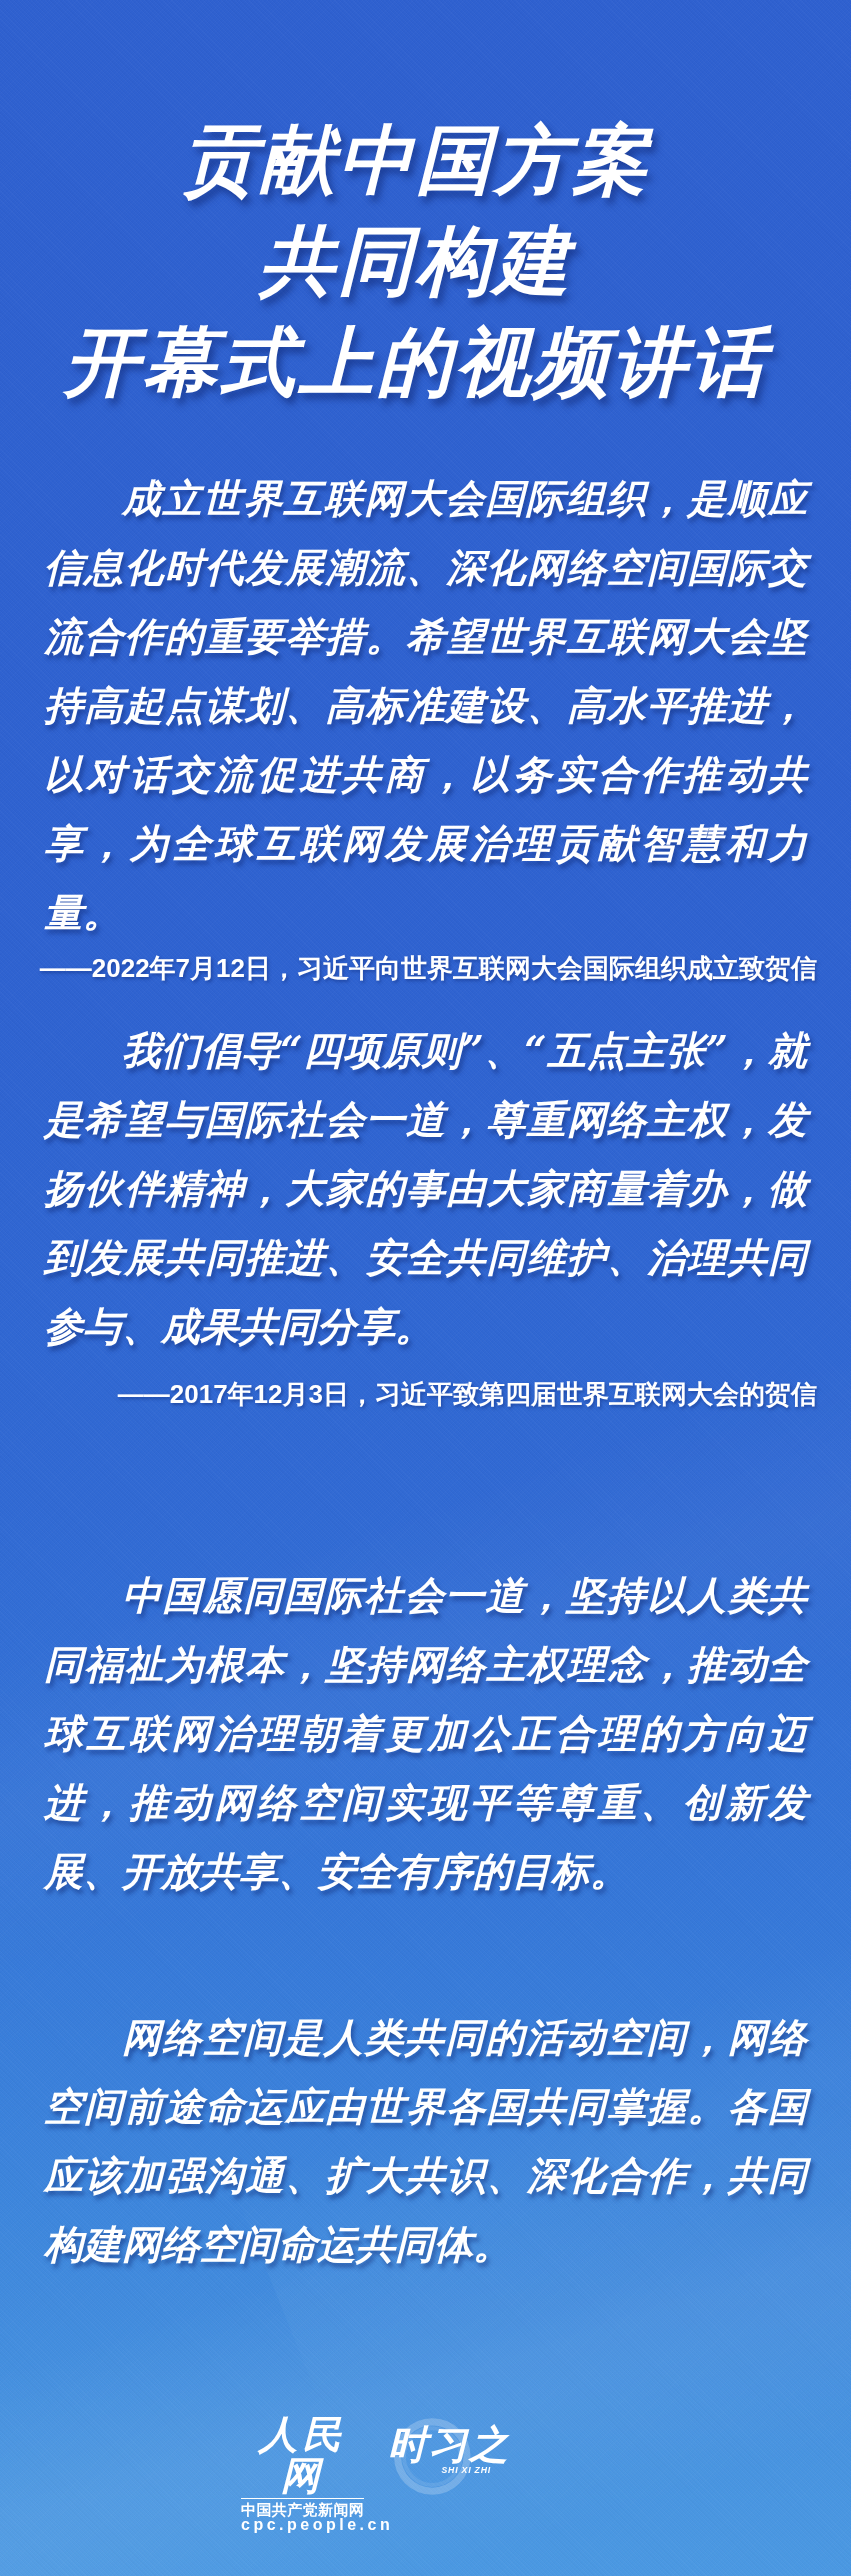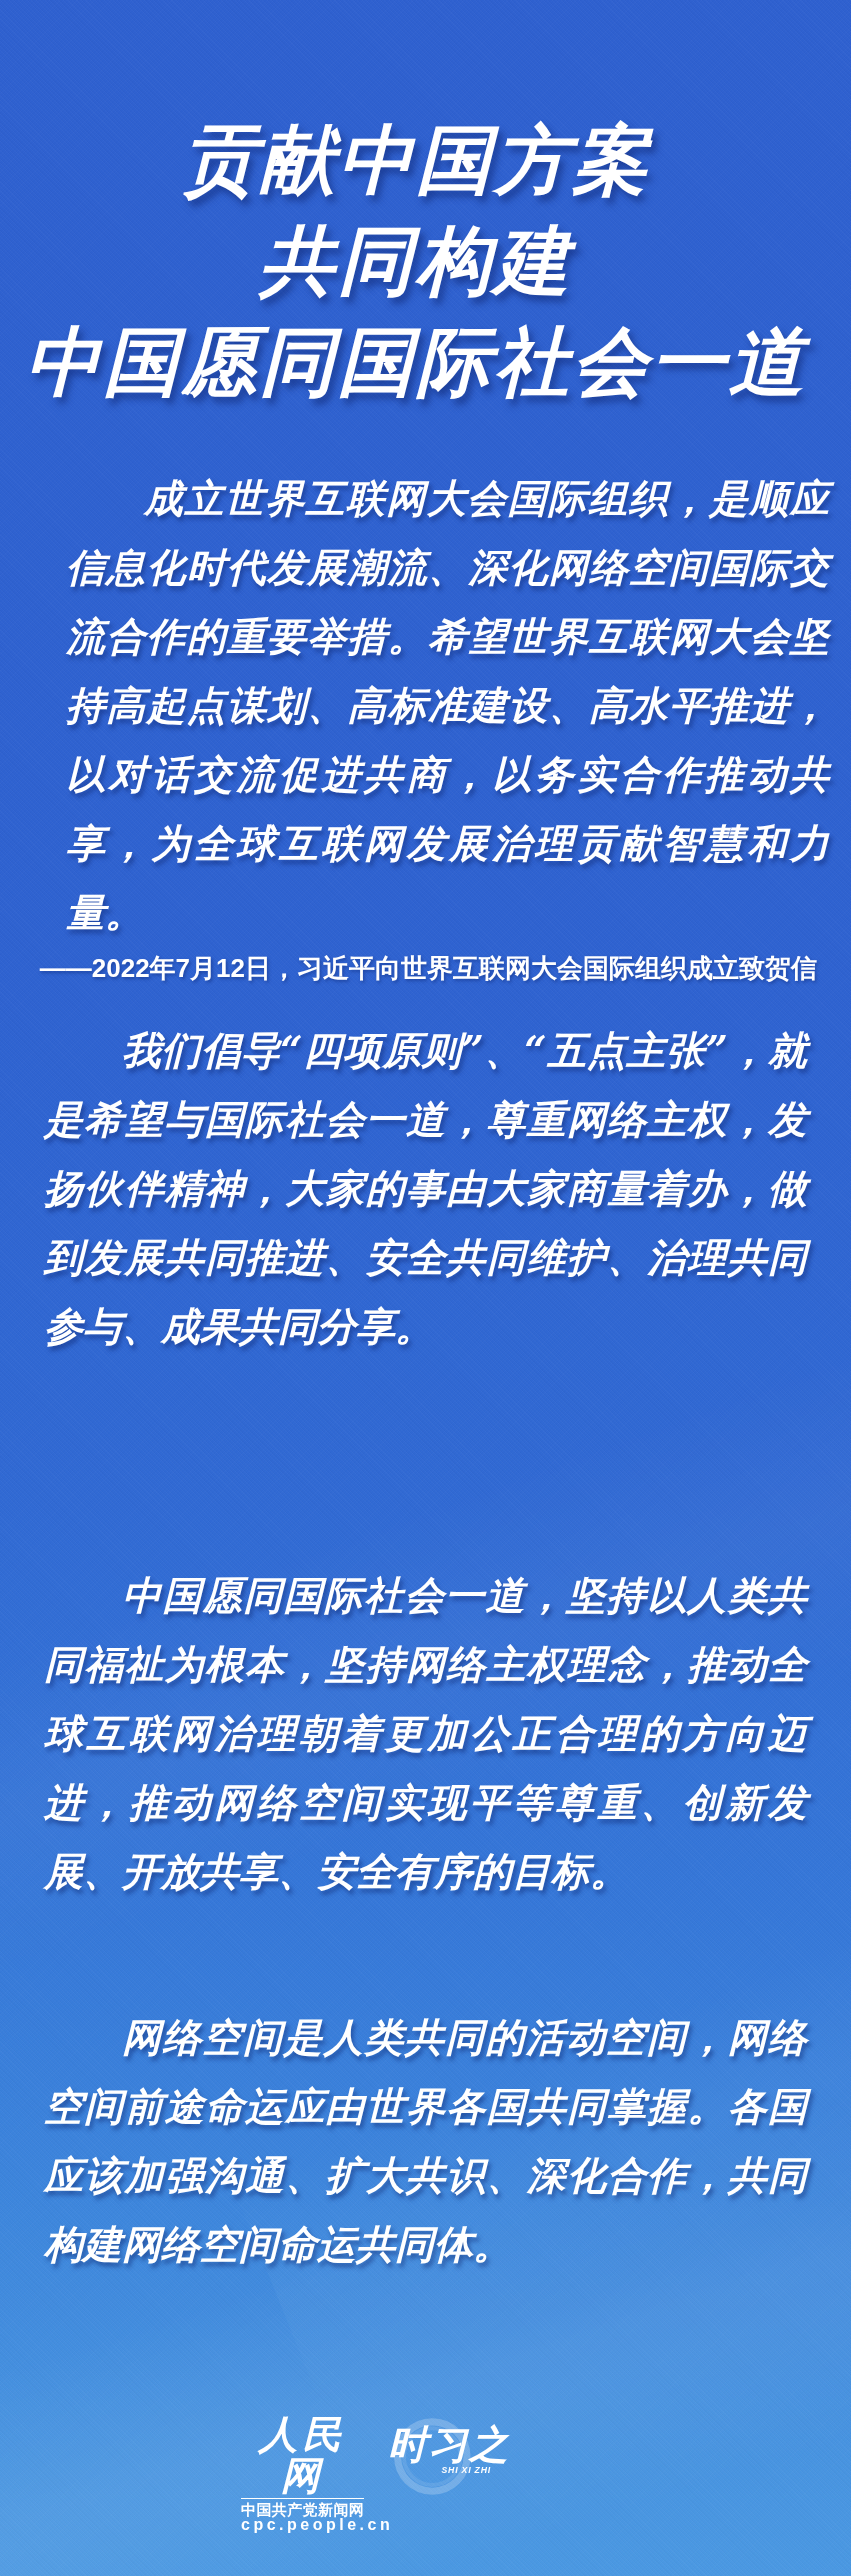--- a/index.html
+++ b/index.html
@@ -46,21 +46,21 @@
     text-shadow: 4px 5.5px 7px rgba(12,35,110,0.55);
   }
 
   .quote {
     position: absolute; left: 44px; width: 763px;
     color: #ffffff;
     font-size: 39px; line-height: 69px; font-weight: bold; font-style: italic;
     text-align: justify; text-indent: 2em;
     text-shadow: 2.4px 4px 4.7px rgba(12,35,110,0.5);
   }
-  .quote-1 { top: 464px; margin-left: 22px; }
+  .quote-1 { top: 464px; }
   .quote-2 { top: 1016px; }
   .quote-3 { top: 1561px; }
   .quote-4 { top: 2003px; }
 
   .attribution {
     position: absolute; left: 35px; right: 35px;
     color: #ffffff;
     font-family: "Liberation Sans", sans-serif;
     font-size: 26px; line-height: 38px; font-weight: bold;
     text-align: right; white-space: pre-line;
@@ -108,27 +108,28 @@
 
 <div class="canvas">
   <div class="streak streak-3"></div>
   <div class="streak streak-2"></div>
   <div class="streak streak-1"></div>
   <div class="grain"></div>
 
   <div class="title">
     <div>贡献中国方案</div>
     <div>共同构建</div>
-    <div>中国愿同国际社会一道</div>
+    <div>开幕式上的视频讲话</div>
   </div>
 
   <div class="quote quote-1">成立世界互联网大会国际组织，是顺应信息化时代发展潮流、深化网络空间国际交流合作的重要举措。希望世界互联网大会坚持高起点谋划、高标准建设、高水平推进，以对话交流促进共商，以务实合作推动共享，为全球互联网发展治理贡献智慧和力量。</div>
   <div class="attribution attribution-1">——2022年7月12日，习近平向世界互联网大会国际组织成立致贺信</div>
 
   <div class="quote quote-2">我们倡导“四项原则”、“五点主张”，就是希望与国际社会一道，尊重网络主权，发扬伙伴精神，大家的事由大家商量着办，做到发展共同推进、安全共同维护、治理共同参与、成果共同分享。</div>
+  <div class="attribution attribution-2">——2017年12月3日，习近平致第四届世界互联网大会的贺信</div>
 
   <div class="quote quote-3">中国愿同国际社会一道，坚持以人类共同福祉为根本，坚持网络主权理念，推动全球互联网治理朝着更加公正合理的方向迈进，推动网络空间实现平等尊重、创新发展、开放共享、安全有序的目标。</div>
 
   <div class="quote quote-4">网络空间是人类共同的活动空间，网络空间前途命运应由世界各国共同掌握。各国应该加强沟通、扩大共识、深化合作，共同构建网络空间命运共同体。</div>
 
   <div class="footer">
     <div class="people-logo">
       <div class="people-script">人民网</div>
       <div class="people-divider"></div>
       <div class="people-subtitle">中国共产党新闻网</div>

